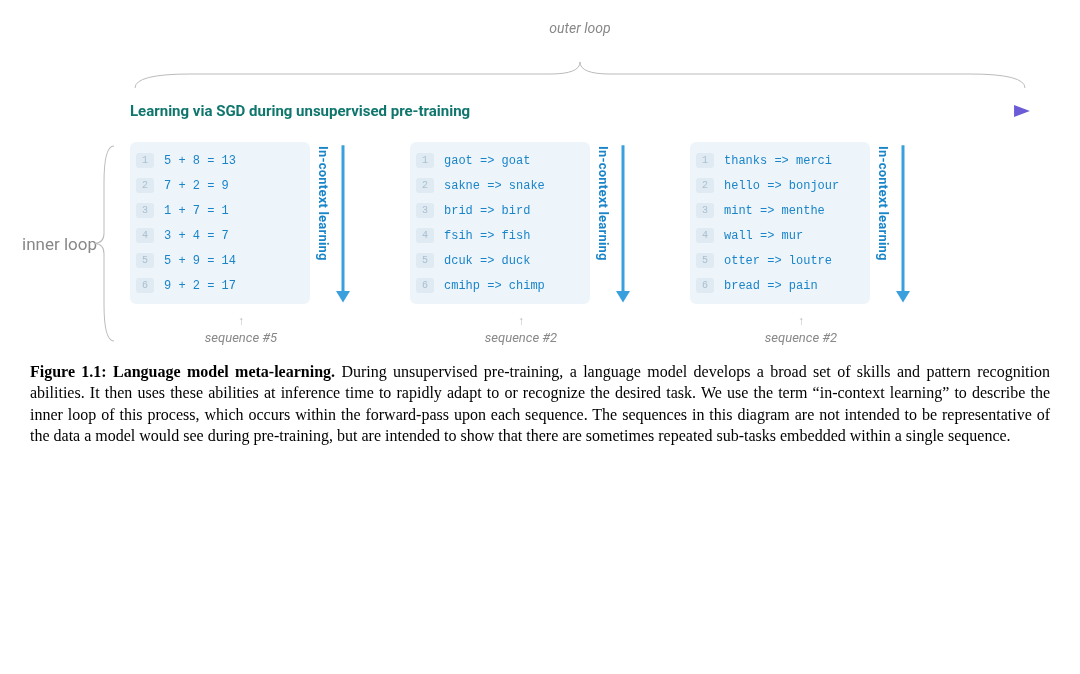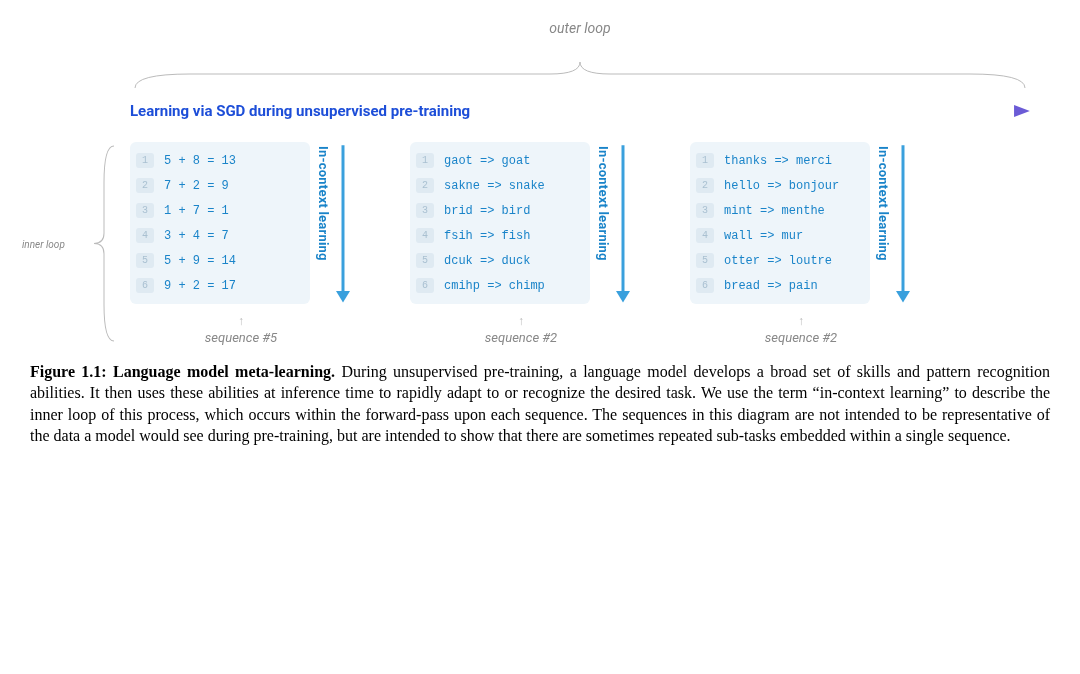--- a/index.html
+++ b/index.html
@@ -28,41 +28,40 @@
     position: relative;
     margin-bottom: 12px;
   }
   .outer-brace svg { display: block; }
   .sgd-row {
     display: flex;
     align-items: center;
     margin-bottom: 22px;
   }
   .sgd-label {
-    color: #1d4ed8;
+    color: #0f766e;
     font-weight: 700;
     font-size: 15px;
     white-space: nowrap;
     margin-right: 14px;
   }
   .sgd-arrow {
     flex: 1;
     height: 14px;
   }
   .panels-wrap {
     position: relative;
   }
   .inner-loop-label {
     position: absolute;
     left: -108px;
     top: 50%;
     transform: translateY(-50%);
-    font-style: italic;
     color: #888;
-    font-size: 10px;
+    font-size: 17px;
   }
   .inner-brace {
     position: absolute;
     left: -40px;
     top: 0;
     height: 100%;
     width: 28px;
   }
   .panels {
     display: flex;

